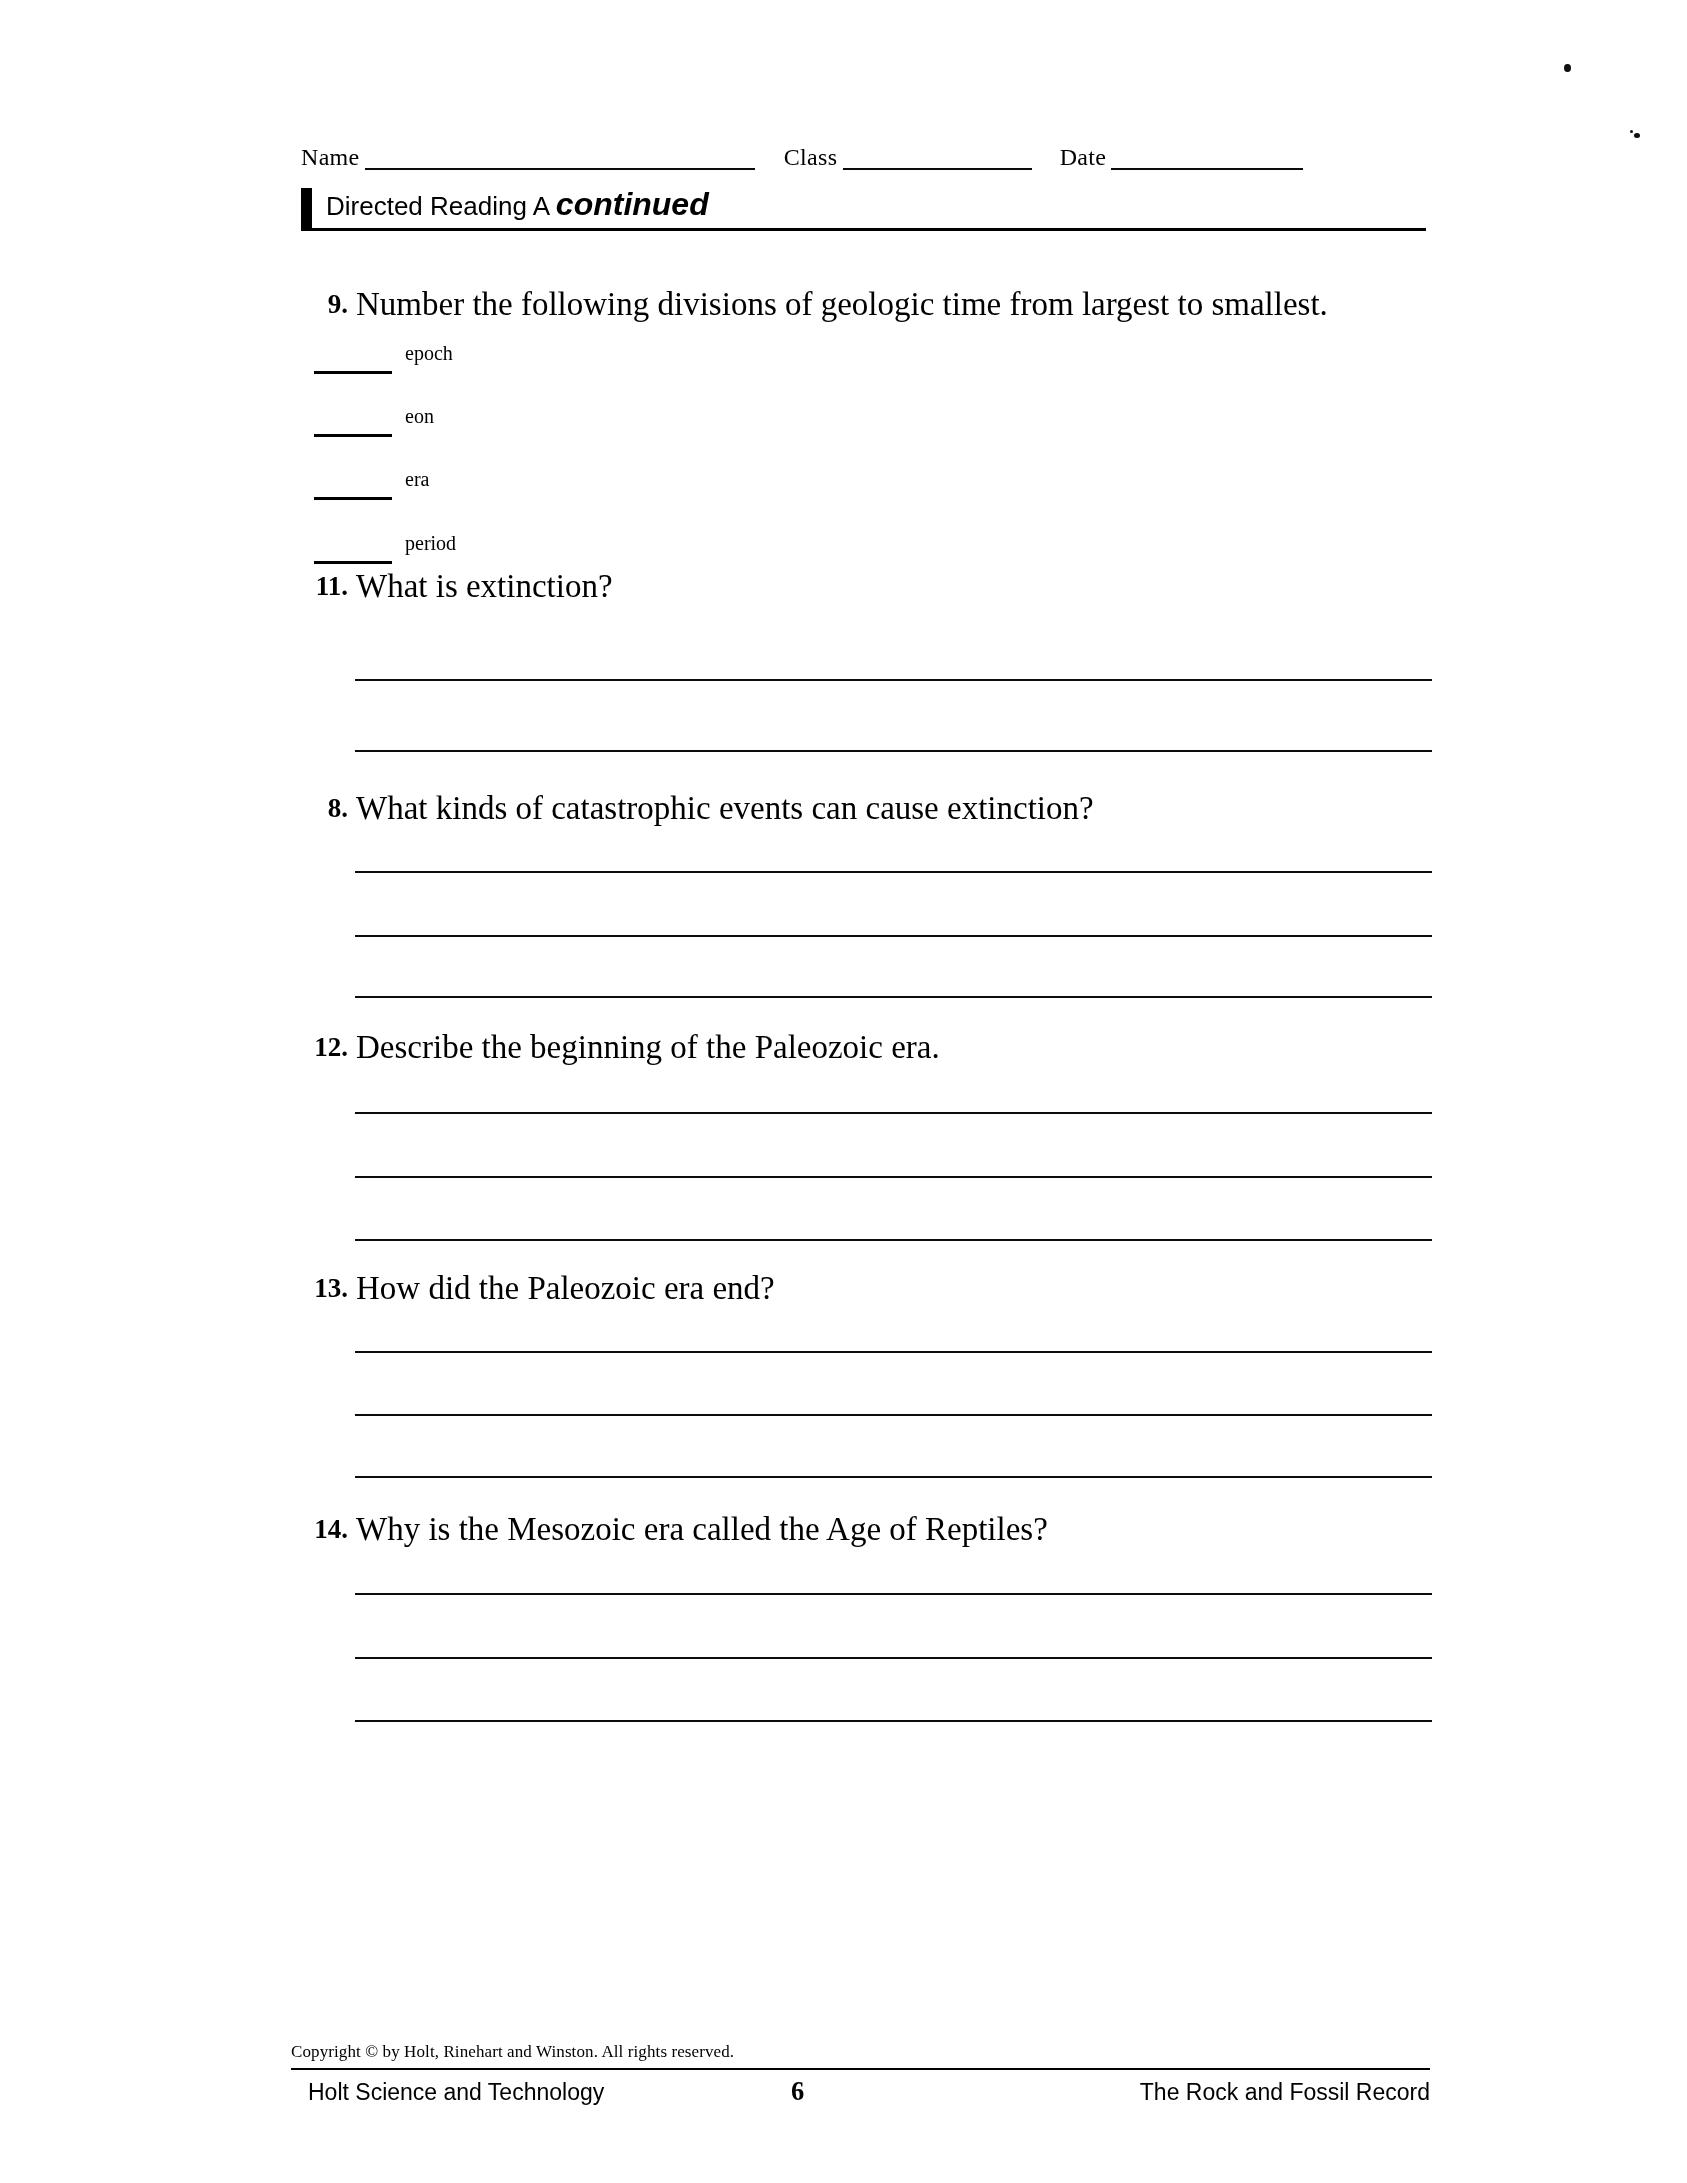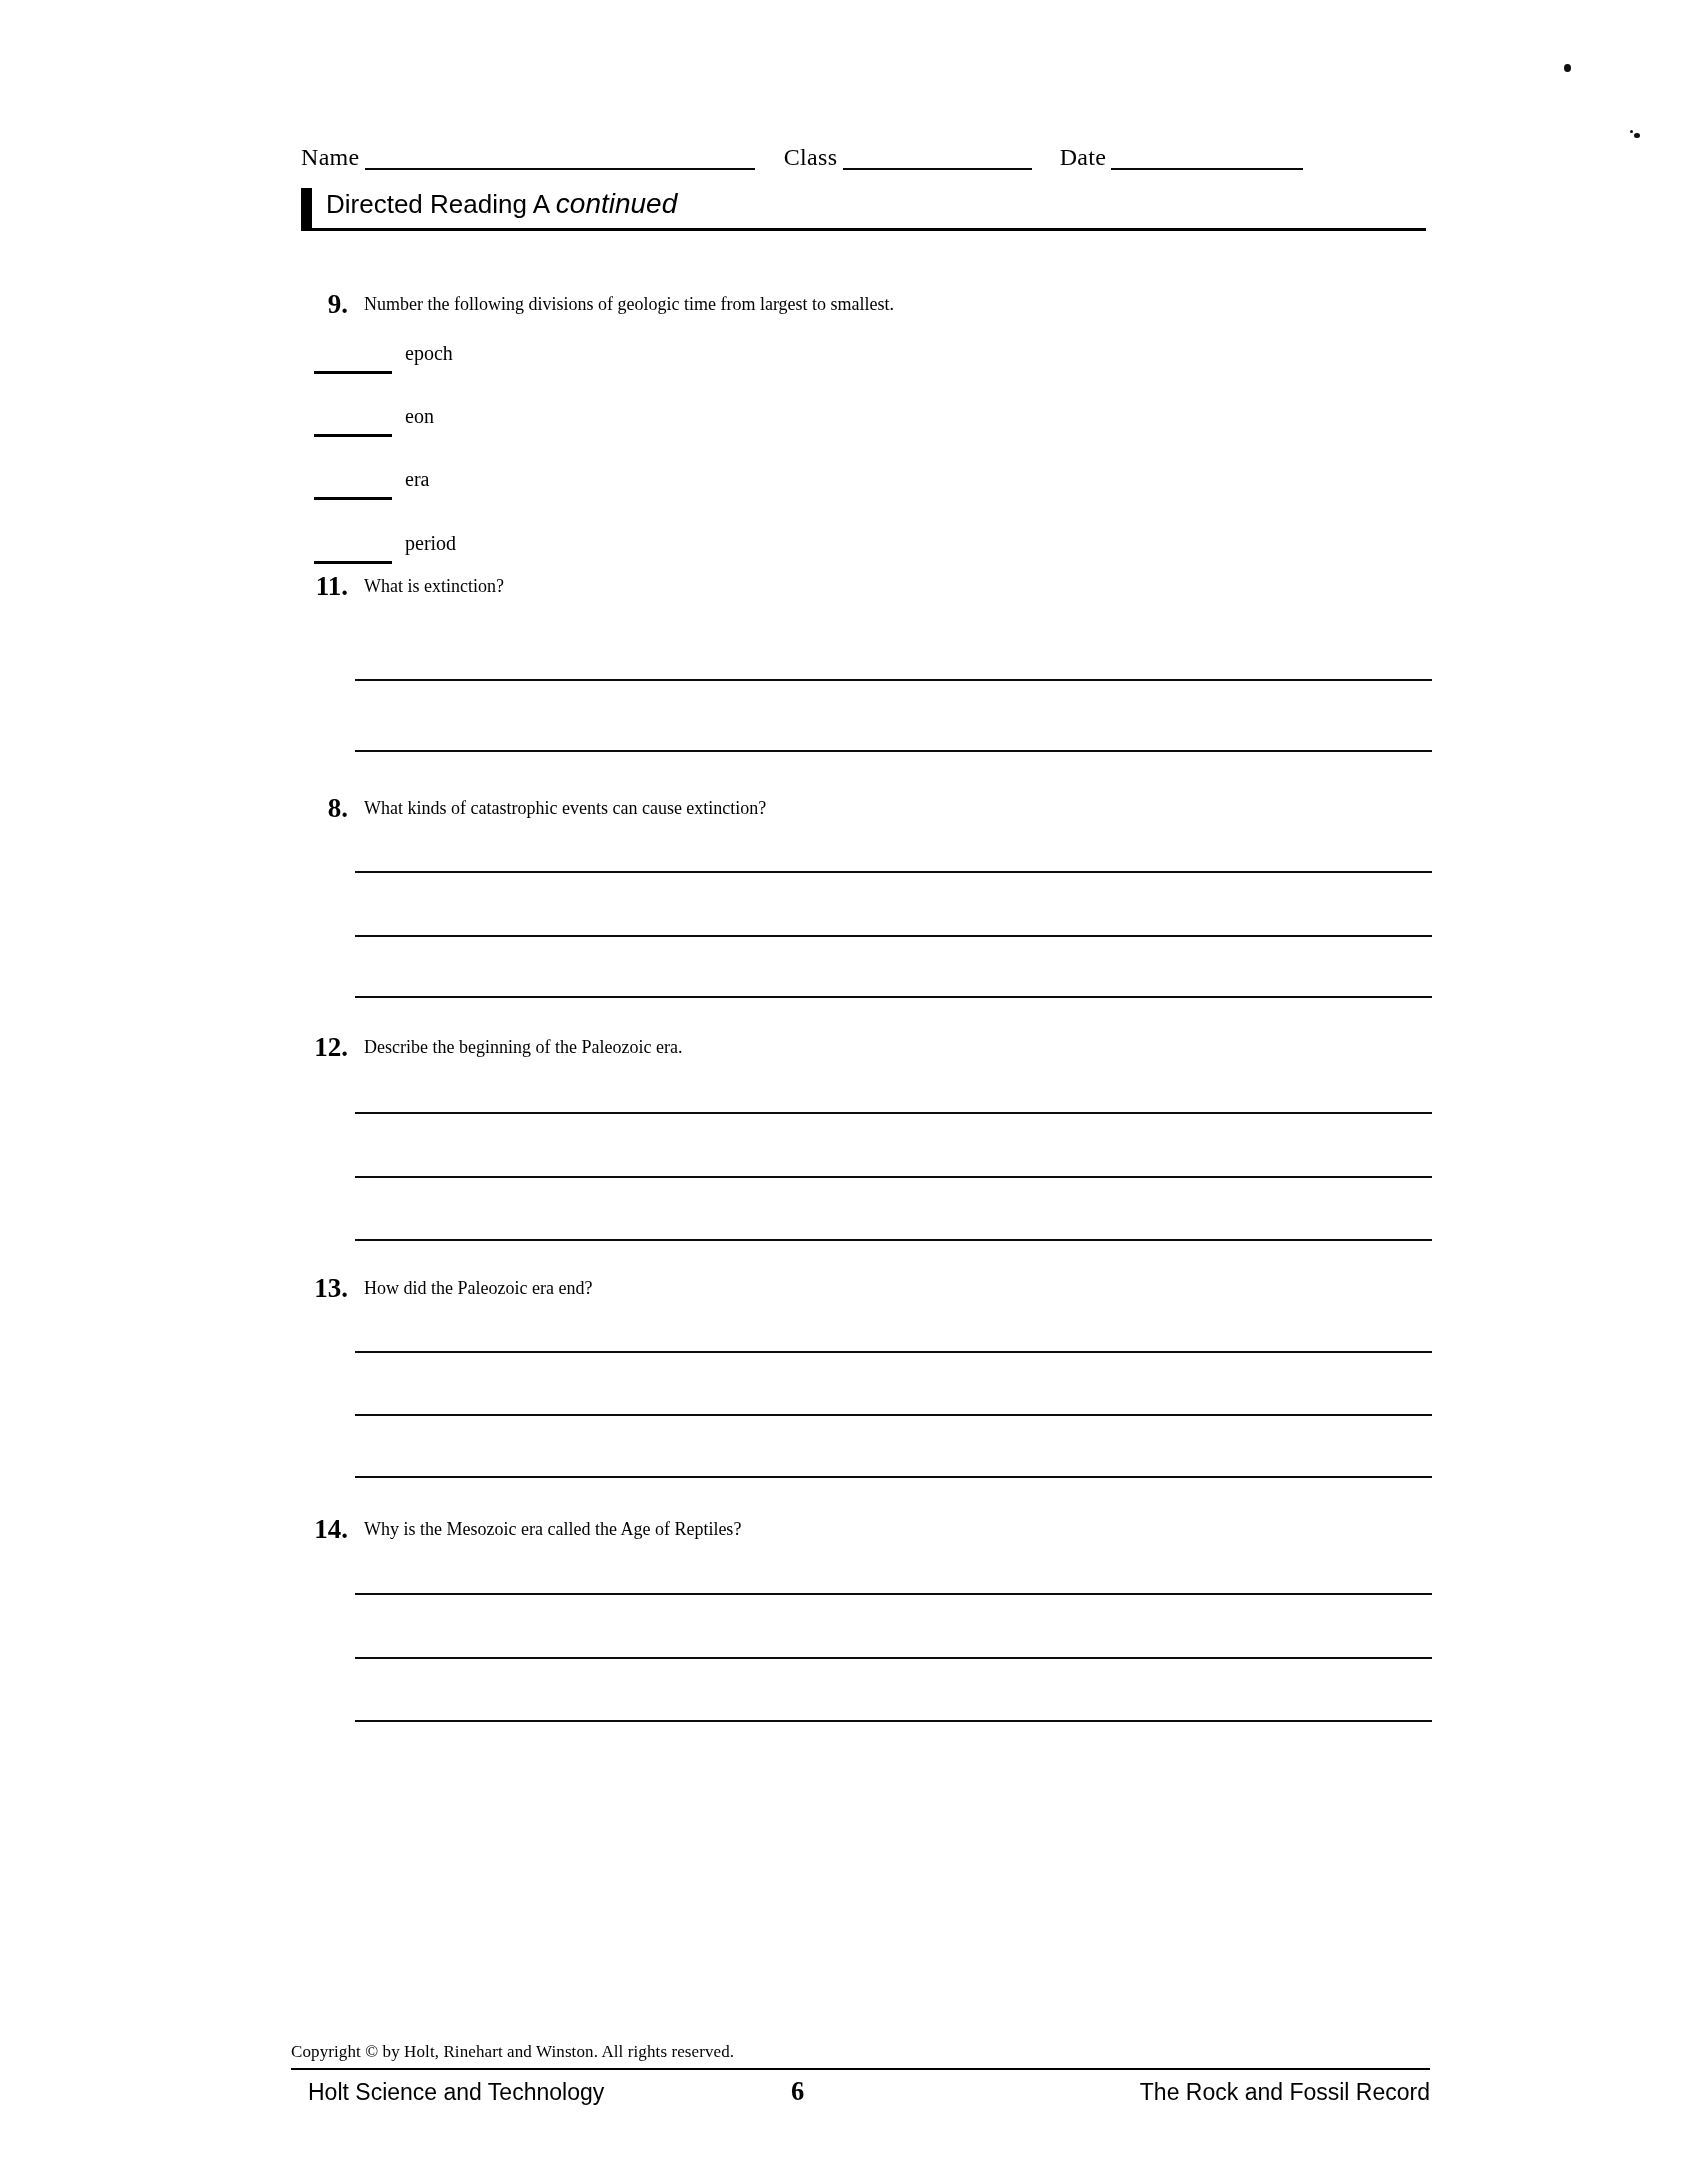--- a/index.html
+++ b/index.html
@@ -79,21 +79,22 @@
     position: absolute;
     left: 25px;
     top: 0px;
     font-family: "Liberation Sans", "DejaVu Sans", sans-serif;
     font-size: 26px;
     line-height: 34px;
     white-space: nowrap;
   }
   .runhead .rh-text .cont {
     font-style: italic;
-    font-size: 28px;
+    font-size: 32px;
+    font-weight: bold;
   }
   .runhead .rh-rule {
     position: absolute;
     left: 0;
     top: 41px;
     width: 1125px;
     border-bottom: 3.3px solid #000;
   }
 
   
@@ -116,23 +117,23 @@
     left: 0;
     top: 0;
     width: 52px;
     text-align: right;
     font-weight: bold;
     font-size: 27px;
     line-height: 29px;
   }
   .qwrap .qt {
     position: absolute;
-    left: 68px;
+    left: 60px;
     top: 0;
-    font-size: 18px;
+    font-size: 33px;
     line-height: 29px;
     white-space: nowrap;
   }
 
   
   .fillitem {
     position: absolute;
     left: 314px;
     height: 30px;
   }

